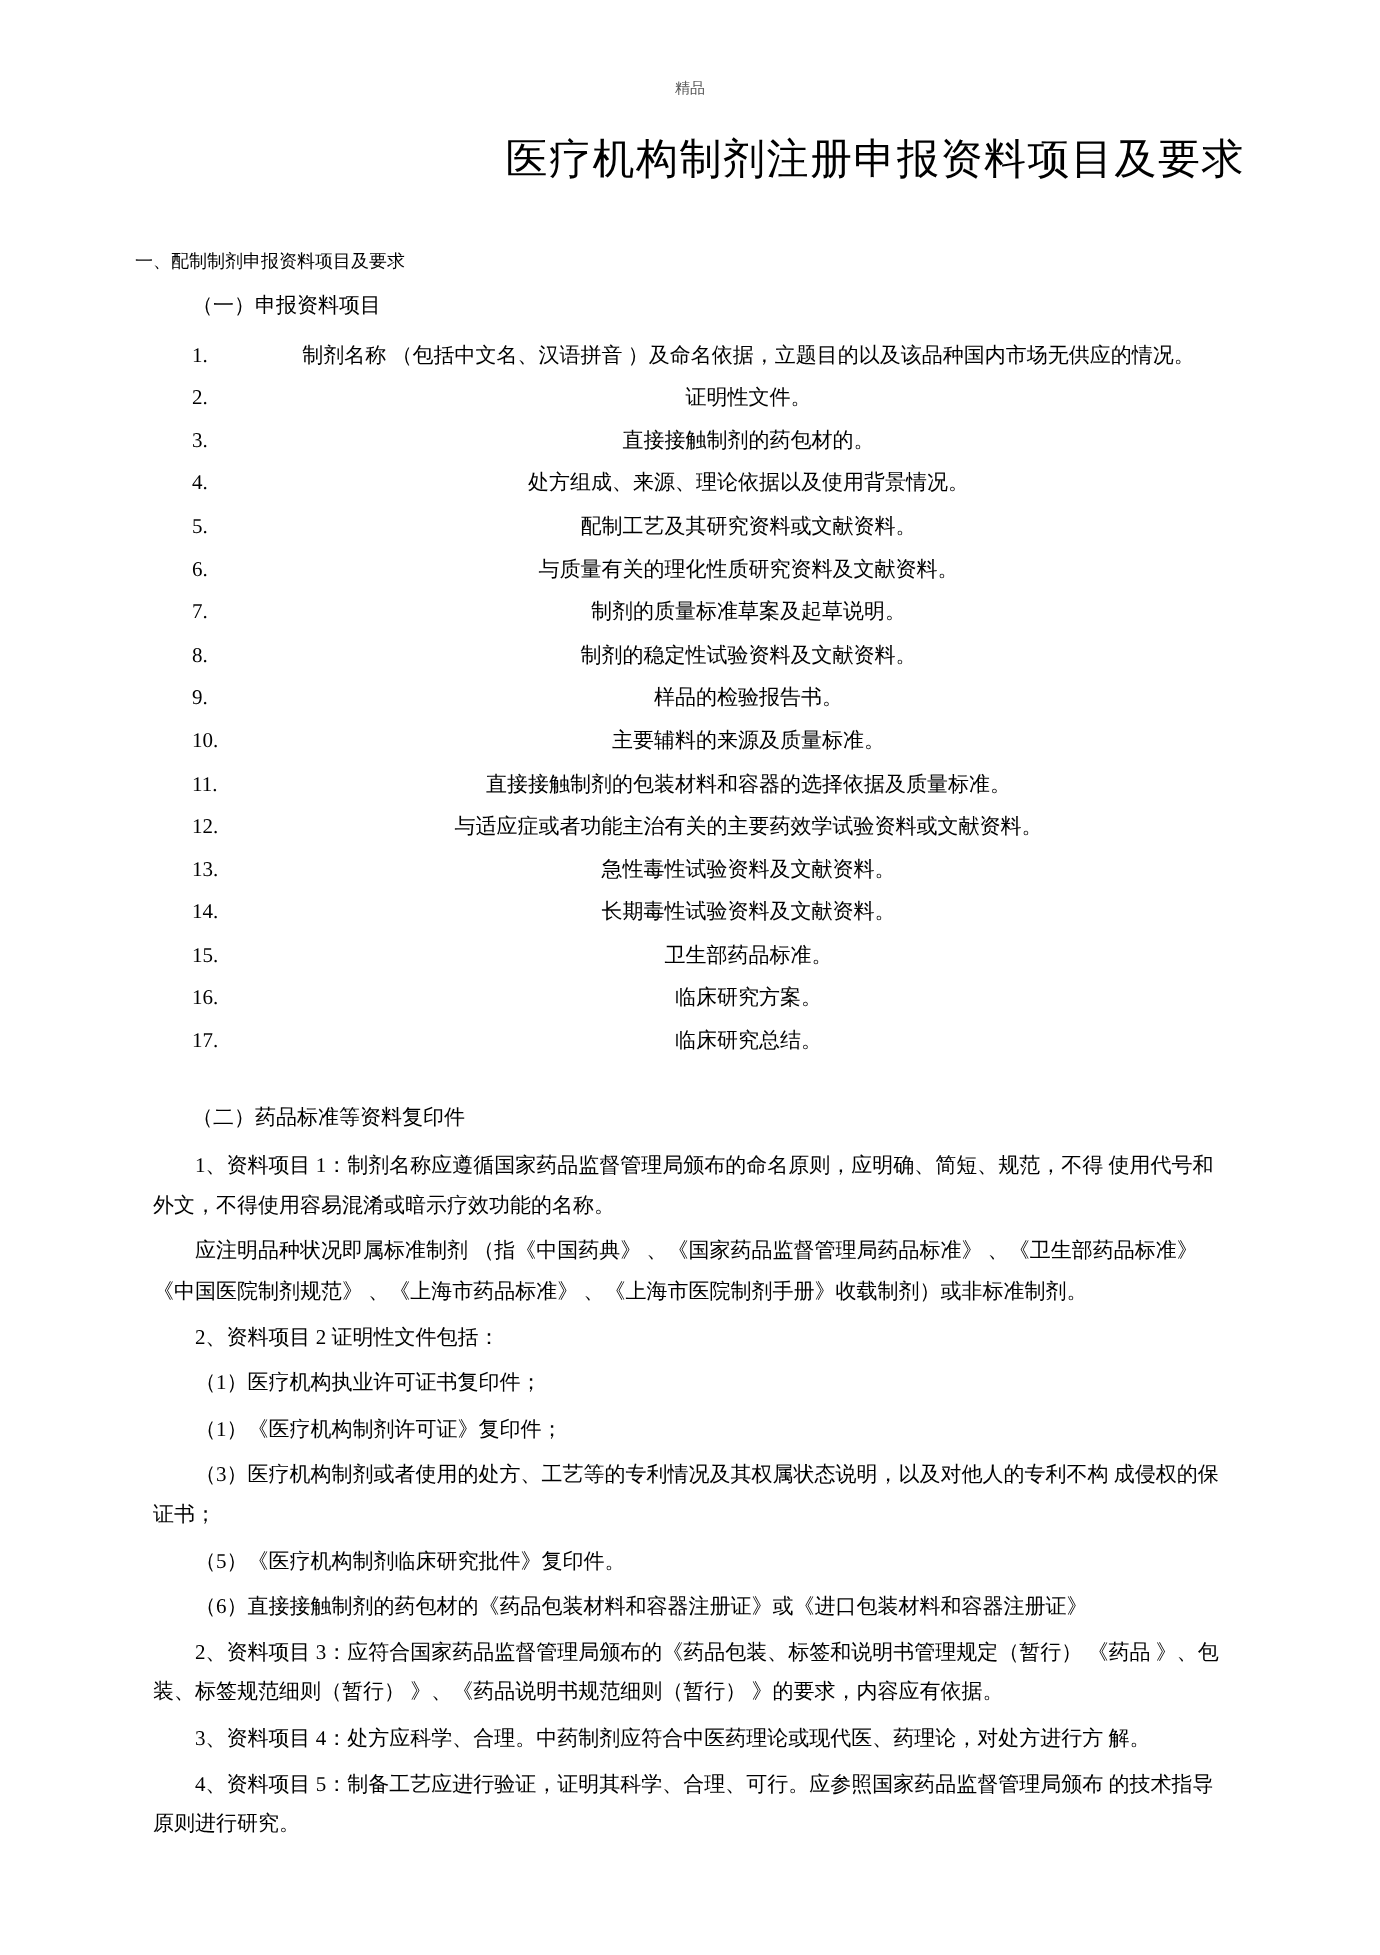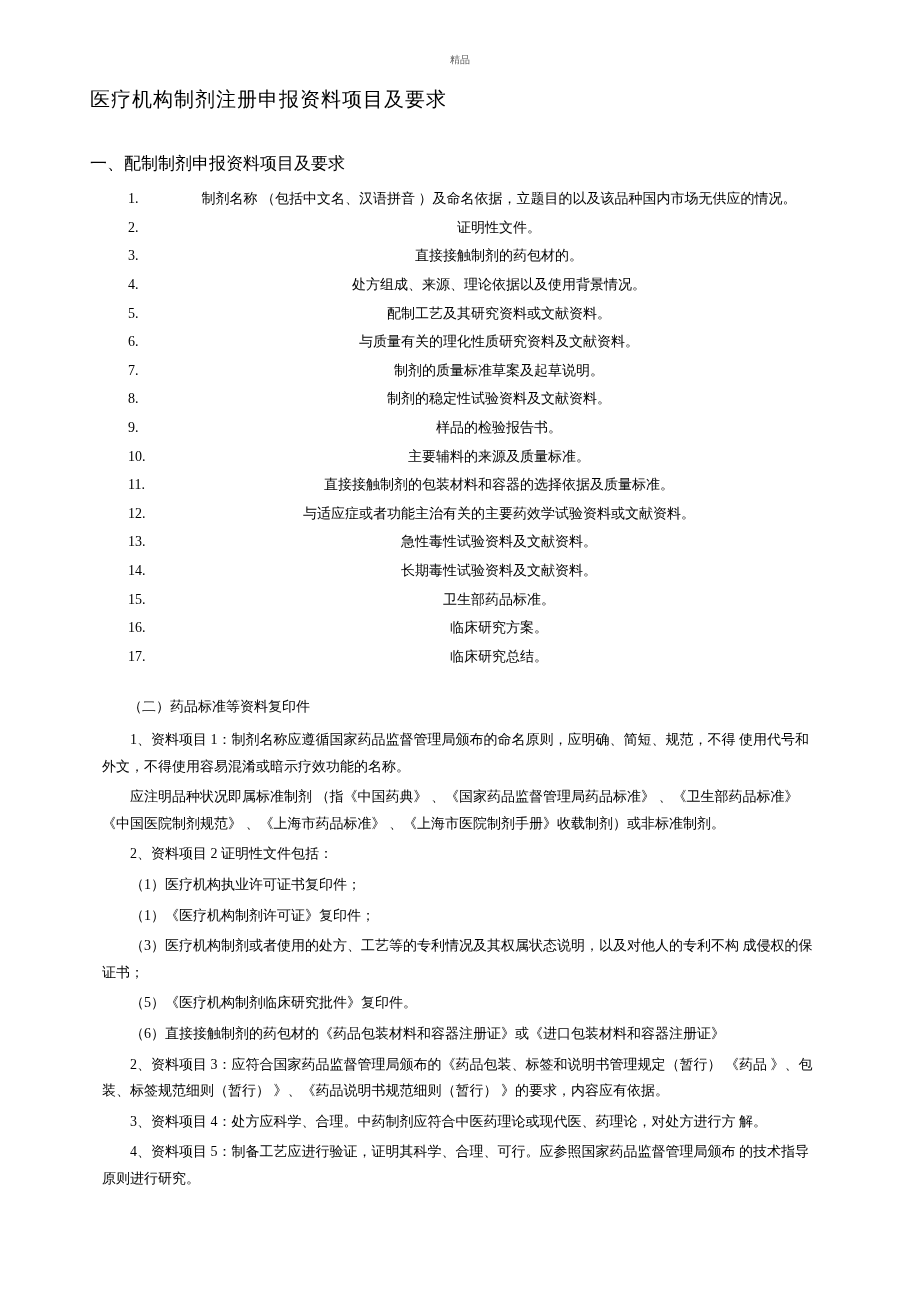--- a/index.html
+++ b/index.html
@@ -20,29 +20,29 @@
   .header-mark {
     position: absolute;
     top: 50px;
     left: 0;
     width: 100%;
     text-align: center;
     font-size: 10px;
     color: #555;
   }
   .title {
-    text-align: left;
-    font-size: 20px;
+    text-align: right;
+    font-size: 28px;
     font-weight: 500;
     margin: 30px 0 30px 0;
     font-family: "SimSun", "宋体", serif;
     letter-spacing: 1px;
   }
   .section-heading {
-    font-size: 17px;
+    font-size: 12px;
     margin: 6px 0;
   }
   .sub-heading {
     font-size: 14px;
     margin: 6px 0 6px 38px;
   }
   .ol-item {
     font-size: 14px;
     margin: 2px 0 2px 38px;
     display: flex;
@@ -65,20 +65,21 @@
 <body>
 
 <div class="page">
 
   <div class="header-mark">精品</div>
 
   <div class="title">医疗机构制剂注册申报资料项目及要求</div>
 
   <div class="section-heading">一、配制制剂申报资料项目及要求</div>
 
+  <div class="sub-heading">（一）申报资料项目</div>
 
   <div id="ol-list">
       <div class="ol-item">
         <div class="ol-num">1.</div>
         <div class="ol-txt">制剂名称 （包括中文名、汉语拼音 ）及命名依据，立题目的以及该品种国内市场无供应的情况。</div>
       </div>
       <div class="ol-item">
         <div class="ol-num">2.</div>
         <div class="ol-txt">证明性文件。</div>
       </div>

